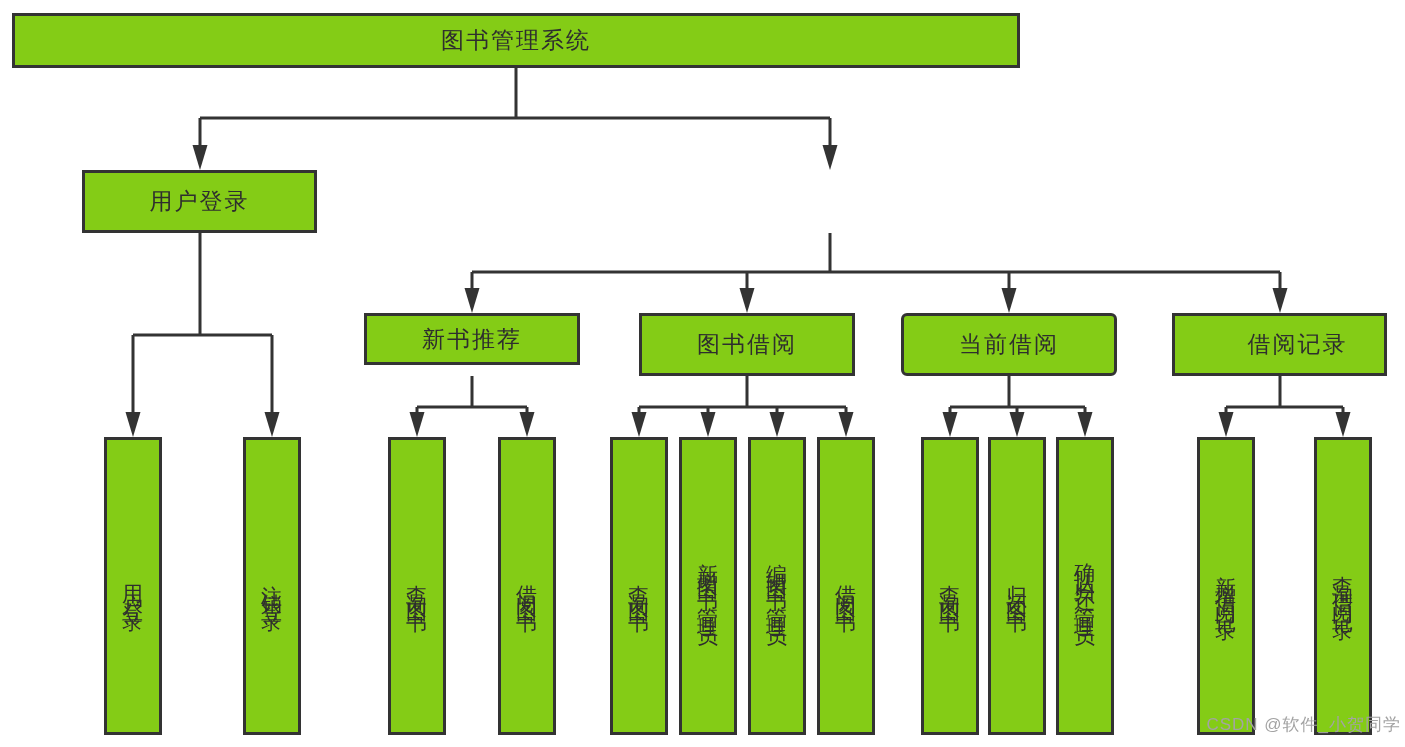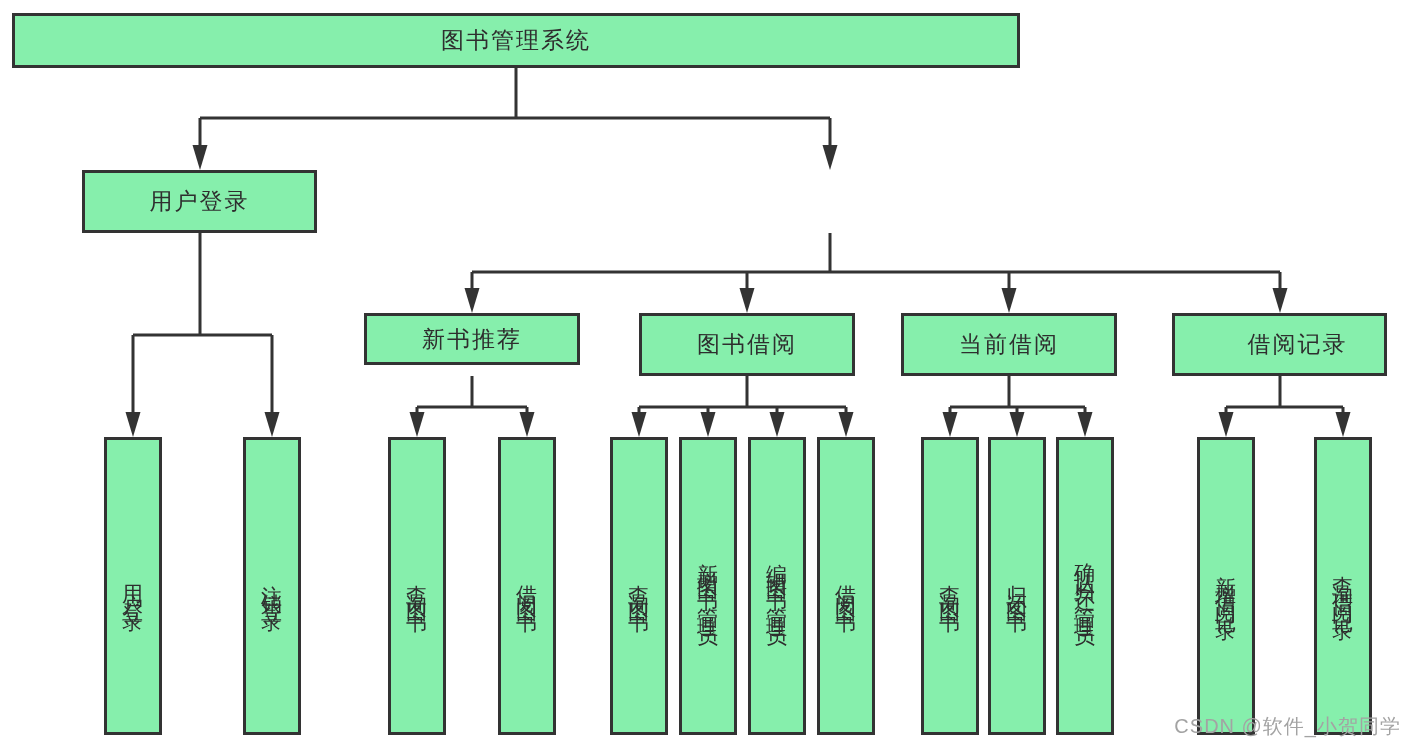--- a/index.html
+++ b/index.html
@@ -26,21 +26,21 @@
     stroke-width: 3;
     fill: none;
   }
   .connectors polygon {
     fill: #333333;
     stroke: none;
   }
   .node {
     position: absolute;
     box-sizing: border-box;
-    background: #86efac;
+    background: #84cc16;
     border: 3px solid #333333;
     display: flex;
     align-items: center;
     justify-content: center;
     color: #2e2e2e;
   }
   .h-node .label {
     font-size: 23px;
     letter-spacing: 2px;
     white-space: nowrap;
@@ -49,21 +49,21 @@
     writing-mode: vertical-rl;
     text-orientation: mixed;
     font-size: 21px;
     letter-spacing: 9px;
     line-height: 1;
   }
   .watermark {
     position: absolute;
     right: 4px;
     top: 713px;
-    font-size: 20px;
+    font-size: 17px;
     letter-spacing: 1px;
     color: #a3a3a3;
     white-space: nowrap;
     z-index: 5;
     margin-left: 16px;
   }
 </style>
 </head>
 <body>
 
@@ -112,21 +112,21 @@
   <div class="node h-node" style="left:82px; top:170px; width:235px; height:63px;">
     <span class="label">用户登录</span>
   </div>
 
   <div class="node h-node" style="left:364px; top:313px; width:216px; height:52px;">
     <span class="label">新书推荐</span>
   </div>
   <div class="node h-node" style="left:639px; top:313px; width:216px; height:63px;text-align:center;">
     <span class="label">图书借阅</span>
   </div>
-  <div class="node h-node" style="left:901px; top:313px; width:216px; height:63px;">
+  <div class="node h-node" style="left:901px; top:313px; width:216px; height:63px;border-radius:6px;">
     <span class="label">当前借阅</span>
   </div>
   <div class="node h-node" style="left:1172px; top:313px; width:215px; height:63px;padding-left:36px;">
     <span class="label">借阅记录</span>
   </div>
 
   <div class="node v-node" style="left:104px; top:437px; width:58px; height:298px;">
     <span class="label">用户登录</span>
   </div>
   <div class="node v-node" style="left:243px; top:437px; width:58px; height:298px;">

